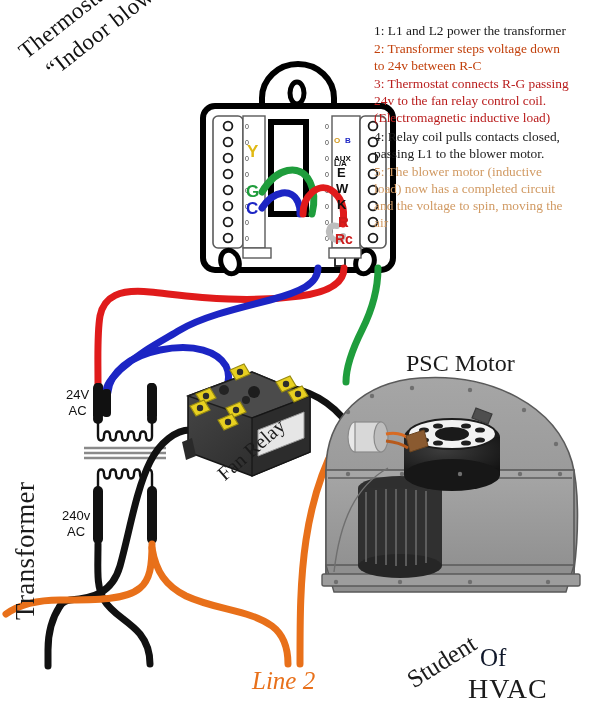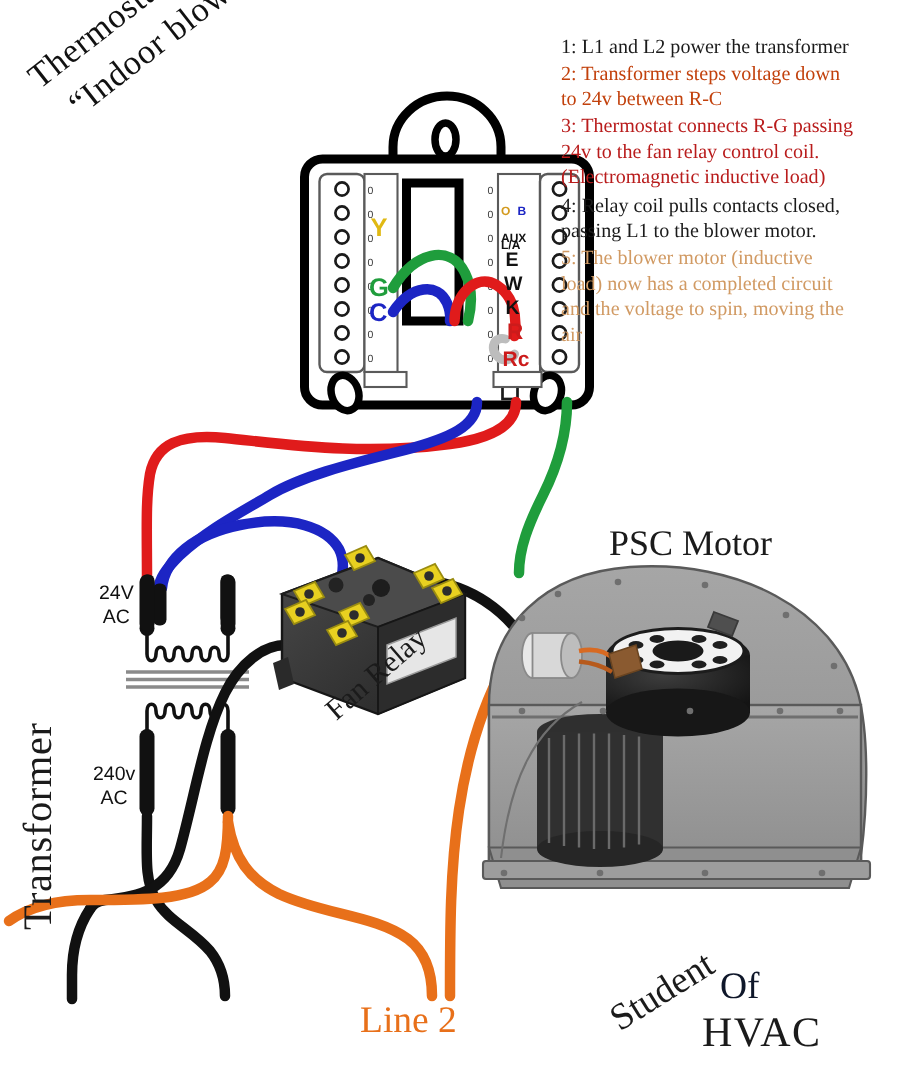--- a/index.html
+++ b/index.html
@@ -146,26 +146,27 @@
     position: absolute;
     left: 127px;
     top: 667px;
     font-family: "Liberation Serif", serif;
     font-size: 25px;
     color: #1b1b1b;
     white-space: nowrap;
   }
   #cap-line2 {
     position: absolute;
-    left: 240px;
+    left: 252px;
     top: 667px;
     font-family: "Liberation Serif", serif;
     font-size: 25px;
     color: #e8701a;
     white-space: nowrap;
+    font-style: italic;
   }
   
   #logo {
     position: absolute;
     left: 400px;
     top: 618px;
     width: 190px;
     height: 92px;
   }
   #logo-student {

